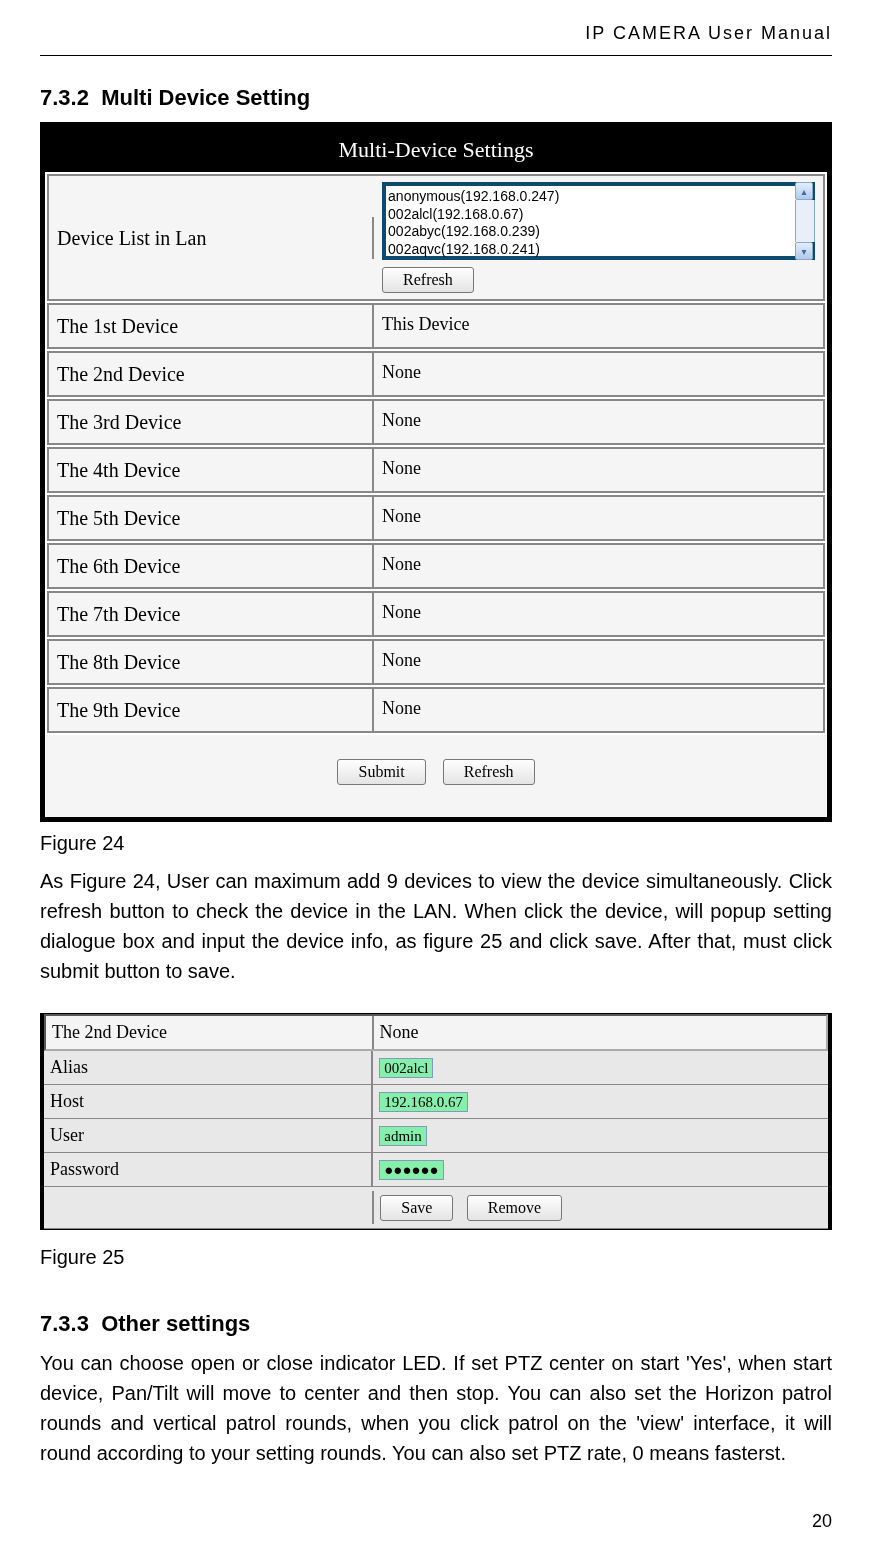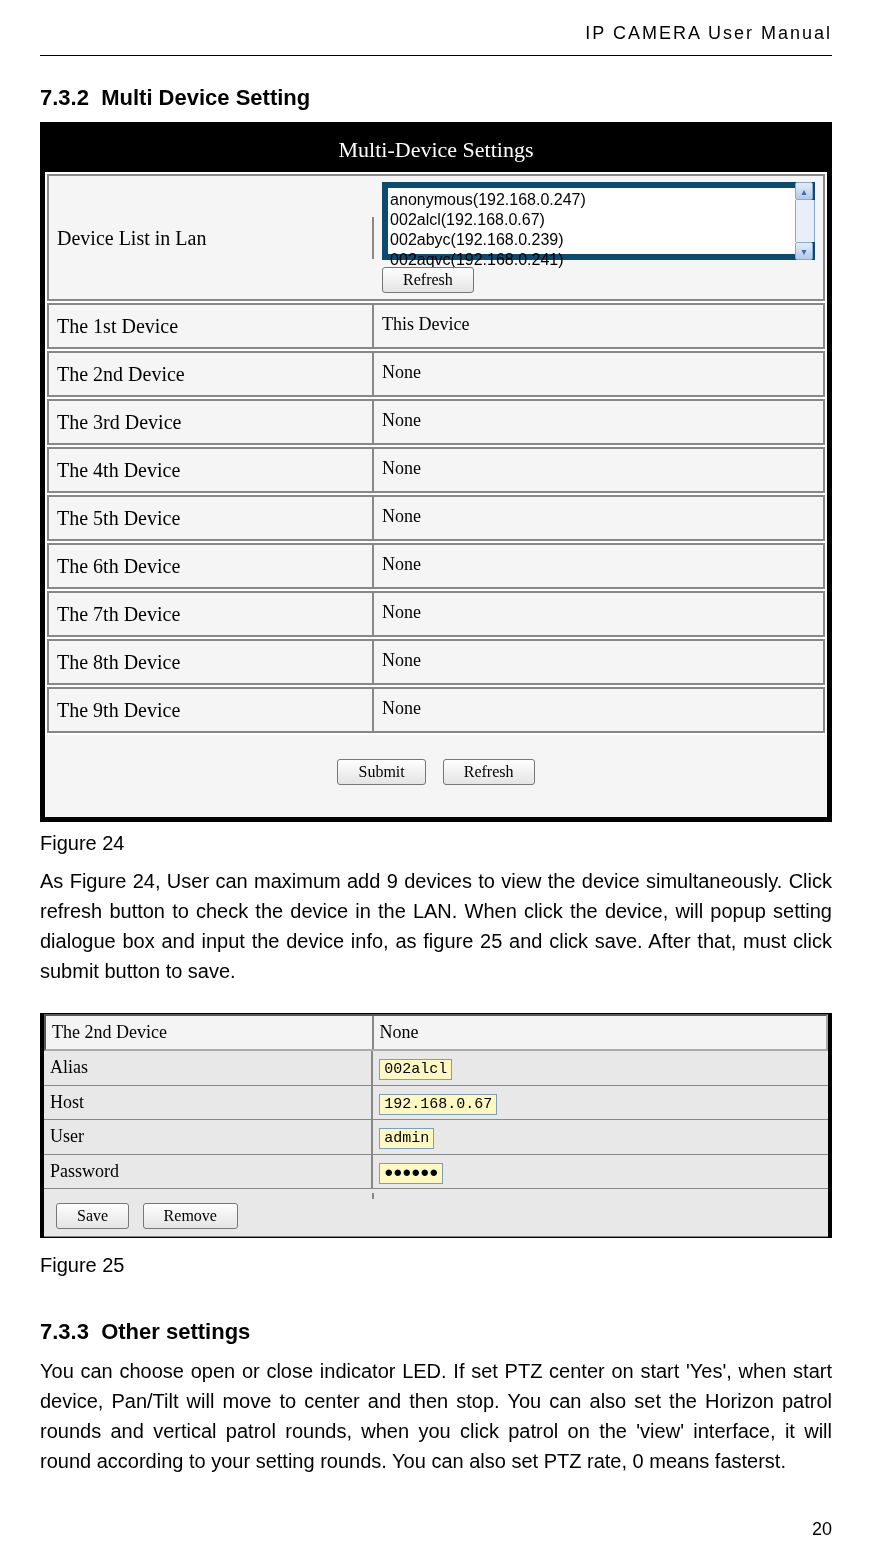--- a/index.html
+++ b/index.html
@@ -57,24 +57,24 @@
       padding: 6px 8px;
       font-family: "Times New Roman", serif;
       font-size: 18px;
     }
     .listbox-wrap {
       display: flex;
       align-items: flex-start;
     }
     .listbox {
       background: #fff;
-      border: 6px solid #0c4a6e;
+      border: 4px solid #0c4a6e;
       width: 100%;
       font-family: Arial, sans-serif;
-      font-size: 16px;
+      font-size: 14px;
       padding: 2px;
       line-height: 1.25;
     }
     .scroll-controls {
       width: 20px;
       display: flex;
       flex-direction: column;
       justify-content: space-between;
       height: 78px;
       margin-left: -20px;
@@ -149,30 +149,29 @@
       border-right: 2px solid #888;
     }
     .figure2 .cell2-right {
       width: 58%;
       padding: 3px 6px;
       font-family: "Times New Roman", serif;
       font-size: 18px;
     }
     .textfield {
       border: 1px solid #7f9db9;
-      background: #fef9c3;
+      background: #86efac;
       padding: 1px 4px;
-      font-family: Liberation Mono, monospace;
+      font-family: Liberation Serif, serif;
       font-size: 15px;
       width: 220px;
     }
     .btn-row2 {
       background: #e8e8e8;
       padding: 4px 6px;
-      flex-direction: column;
     }
     .page-num {
       text-align: right;
       font-size: 18px;
       margin-top: 40px;
     }
     .scroll-arrow-up::before { content: "▴"; font-size: 10px; color: #3e6aa8; }
     .scroll-arrow-down::before { content: "▾"; font-size: 10px; color: #3e6aa8; }
   </style>
 </head>

